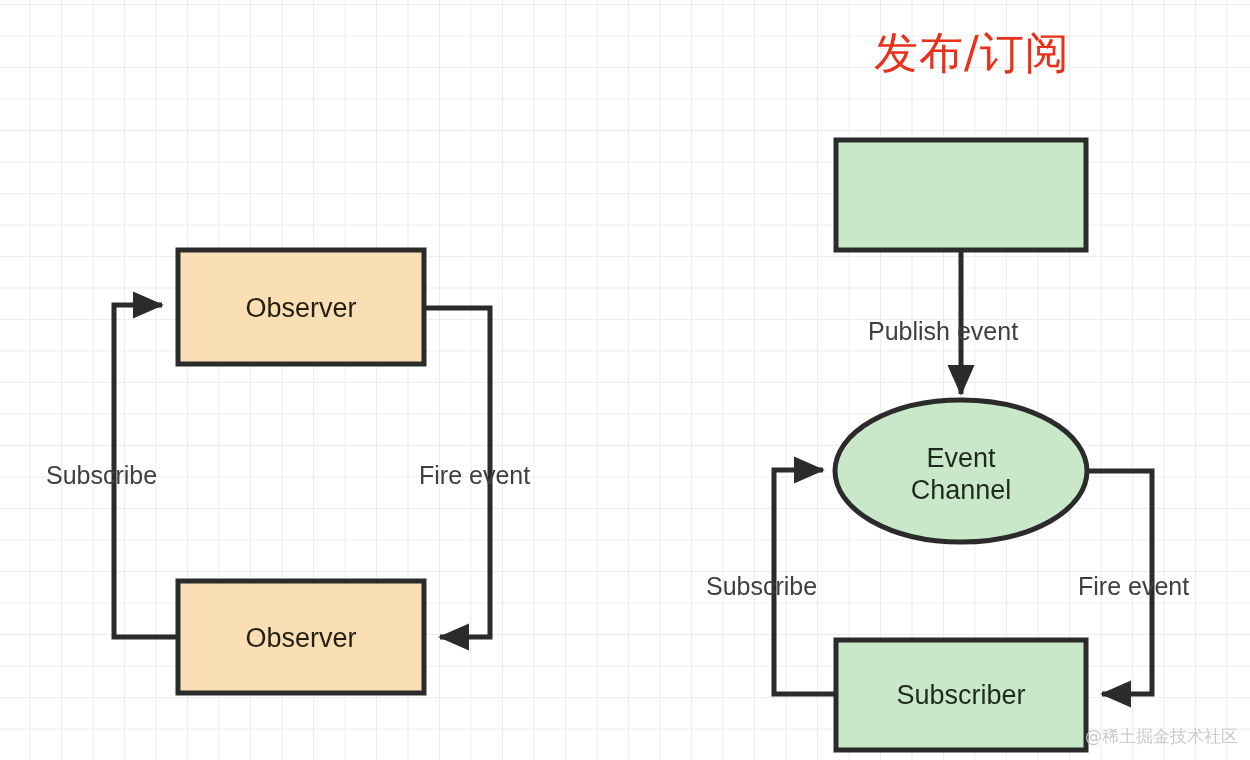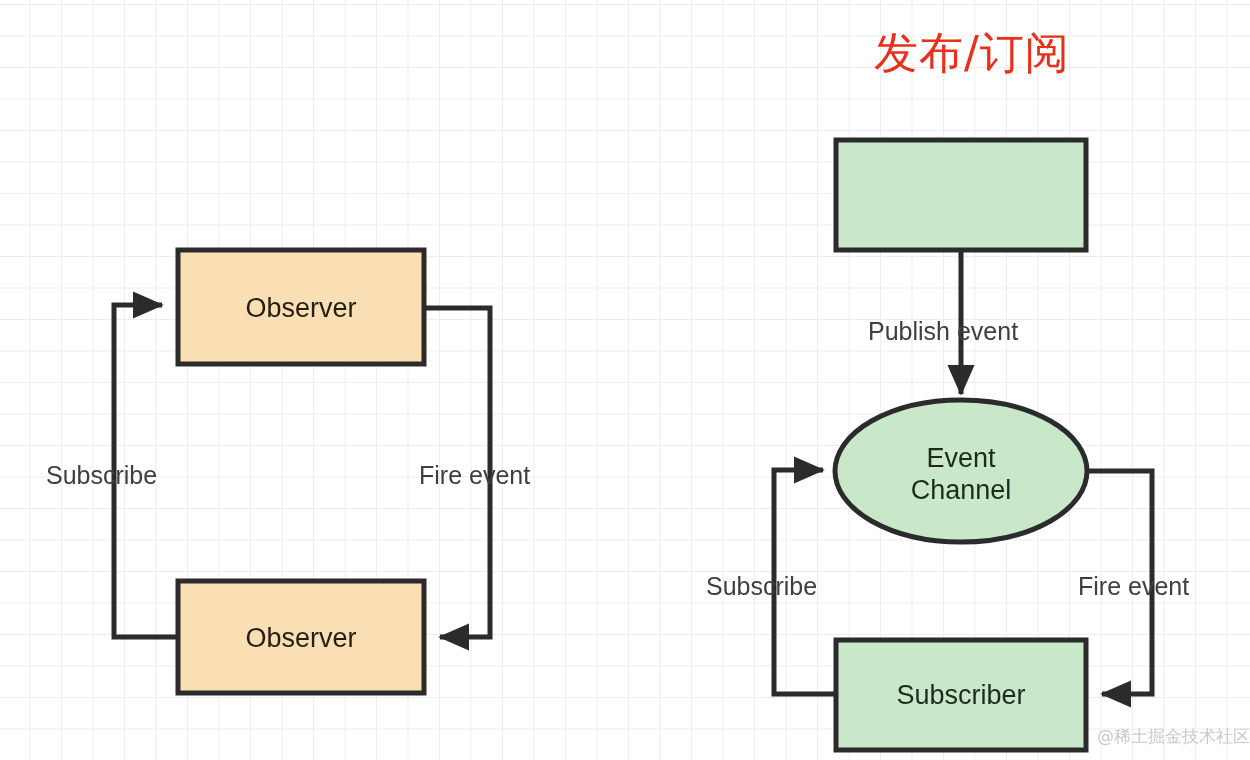--- a/index.html
+++ b/index.html
@@ -51,21 +51,21 @@
   .node-label.dark { color: #241f13; }
 
   .edge-label {
     position: absolute;
     color: #3c4043;
     font-size: 25px;
     white-space: nowrap;
   }
   .watermark {
     position: absolute;
-    right: 0;
+    right: 12px;
     bottom: 12px;
     color: #c9c9c9;
     font-size: 17px;
     white-space: nowrap;
     font-family: "DejaVu Sans", "Liberation Sans", sans-serif;
   }
 </style>
 </head>
 <body>
 

